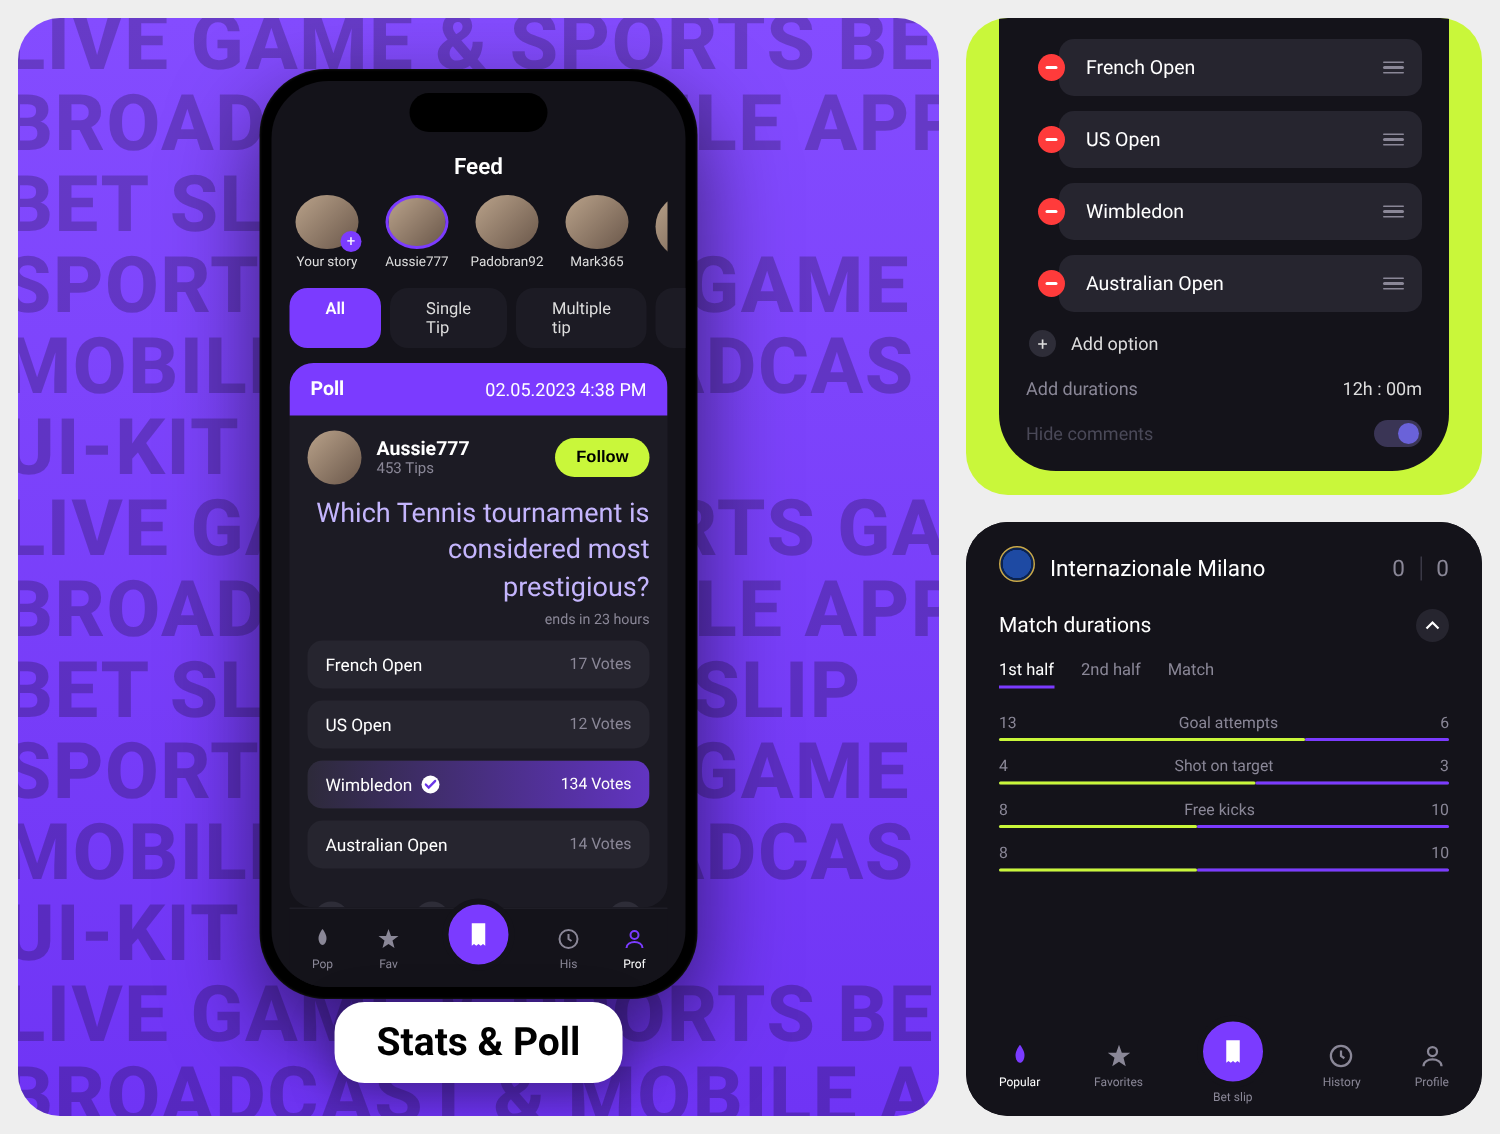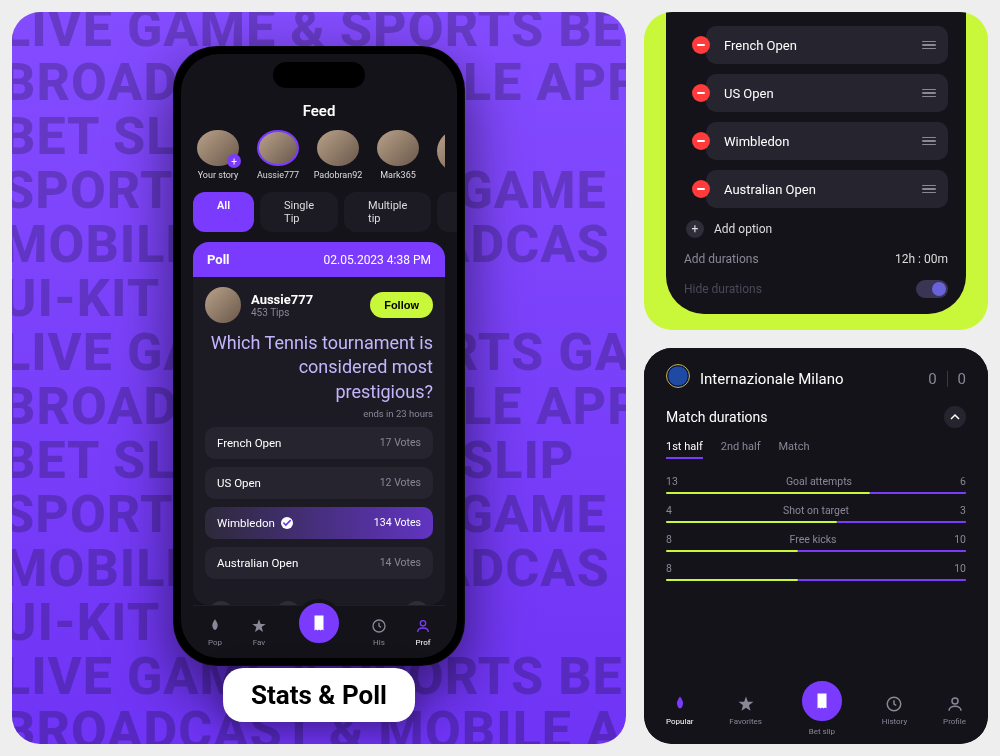--- a/index.html
+++ b/index.html
@@ -323,21 +323,21 @@
         </div>
         <div class="addopt">
             <div class="plus">+</div>
             <span>Add option</span>
           </div>
         <div class="durrow">
             <span>Add durations</span>
             <span style="color:#ddd">12h : 00m</span>
           </div>
         <div class="hiderow">
-            <span>Hide durations</span>
+            <span>Hide comments</span>
             <div class="toggle"></div>
           </div>
         <div class="homebar"></div>
       </div>
     </div>
 
     <div class="card dark">
       <div class="inner">
         <div class="teamrow">
           <div class="teamlogo"></div>

